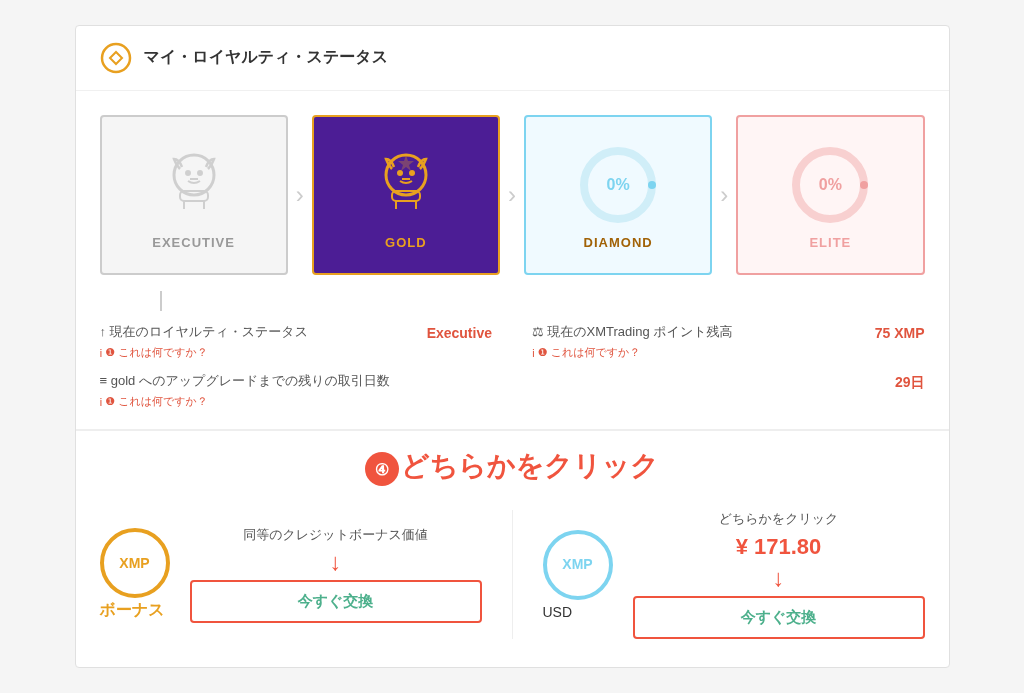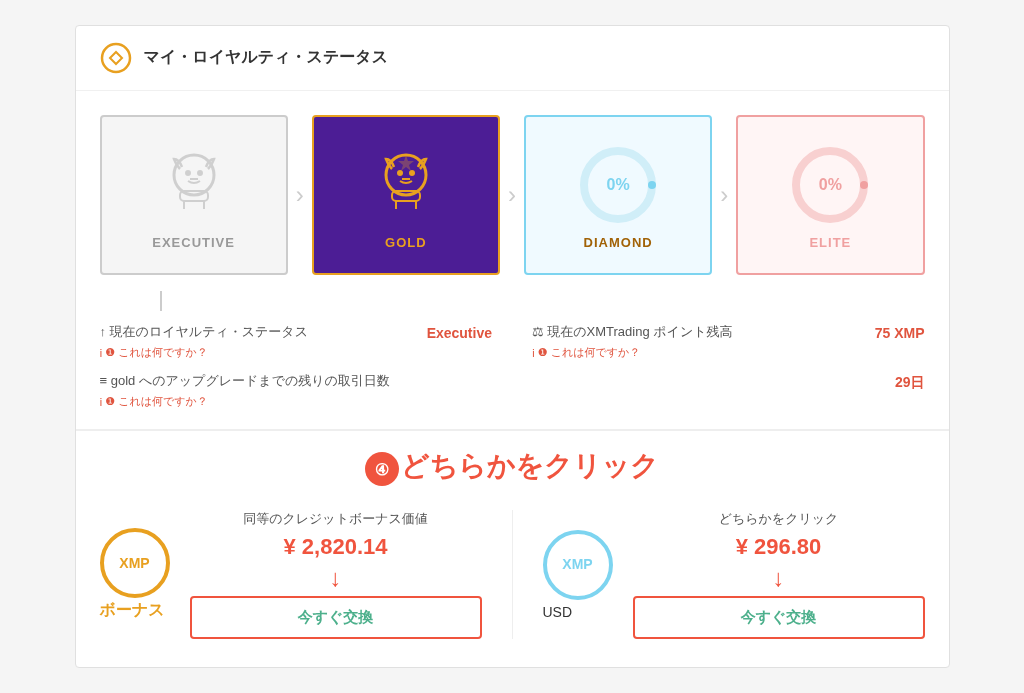--- a/index.html
+++ b/index.html
@@ -400,38 +400,37 @@
 
     <div class="exchange-card">
       <div class="xmp-logo">
         <div class="xmp-circle orange-circle">
           <span>XMP</span>
         </div>
         <span class="xmp-bonus-label">ボーナス</span>
       </div>
       <div class="exchange-details">
         <span class="exchange-label">同等のクレジットボーナス価値</span>
-        <span class="exchange-value">¥ 2,820.14</span>
 
         <div style="text-align:center; color:#f0543e; font-size:24px; line-height:1;">↓</div>
         <button class="exchange-btn">今すぐ交換</button>
       </div>
     </div>
 
     <div class="exchange-divider"></div>
 
     <div class="exchange-card">
       <div class="xmp-logo">
         <div class="xmp-circle blue-circle">
           <span>XMP</span>
         </div>
         <span class="xmp-usd-label">USD</span>
       </div>
       <div class="exchange-details">
         <span class="exchange-label">どちらかをクリック</span>
-        <span class="exchange-value">¥ 296.80</span>
+        <span class="exchange-value">¥ 171.80</span>
 
         <div style="text-align:center; color:#f0543e; font-size:24px; line-height:1;">↓</div>
         <button class="exchange-btn">今すぐ交換</button>
       </div>
     </div>
   </div>
 </div>
 
 </body></html>

